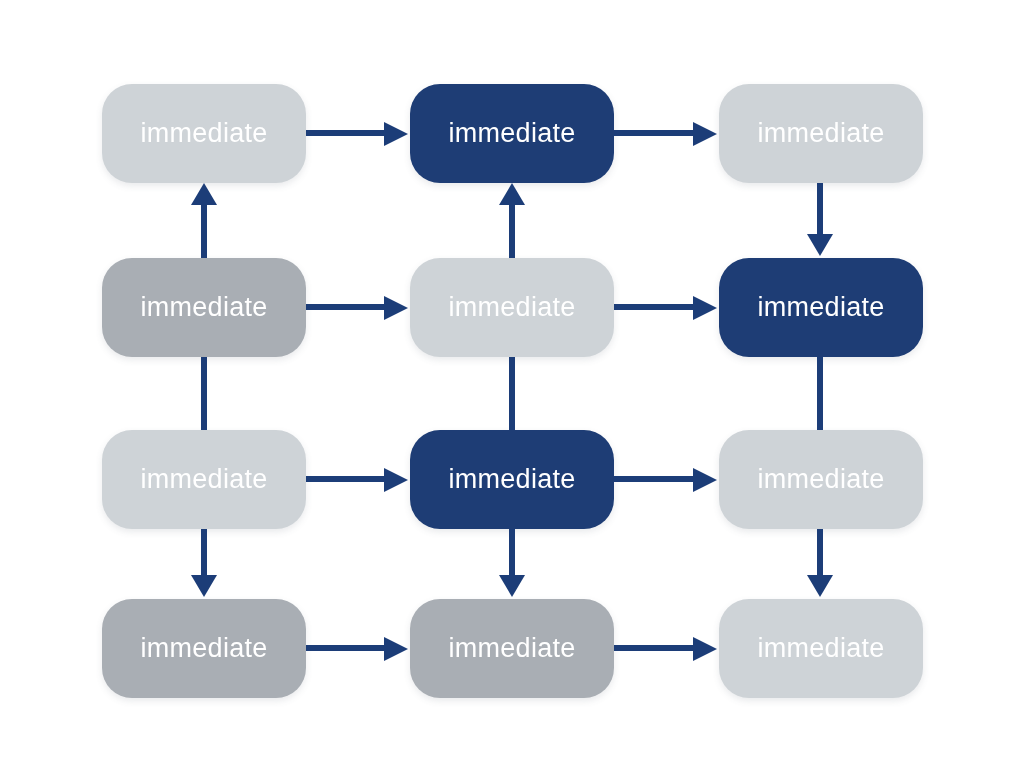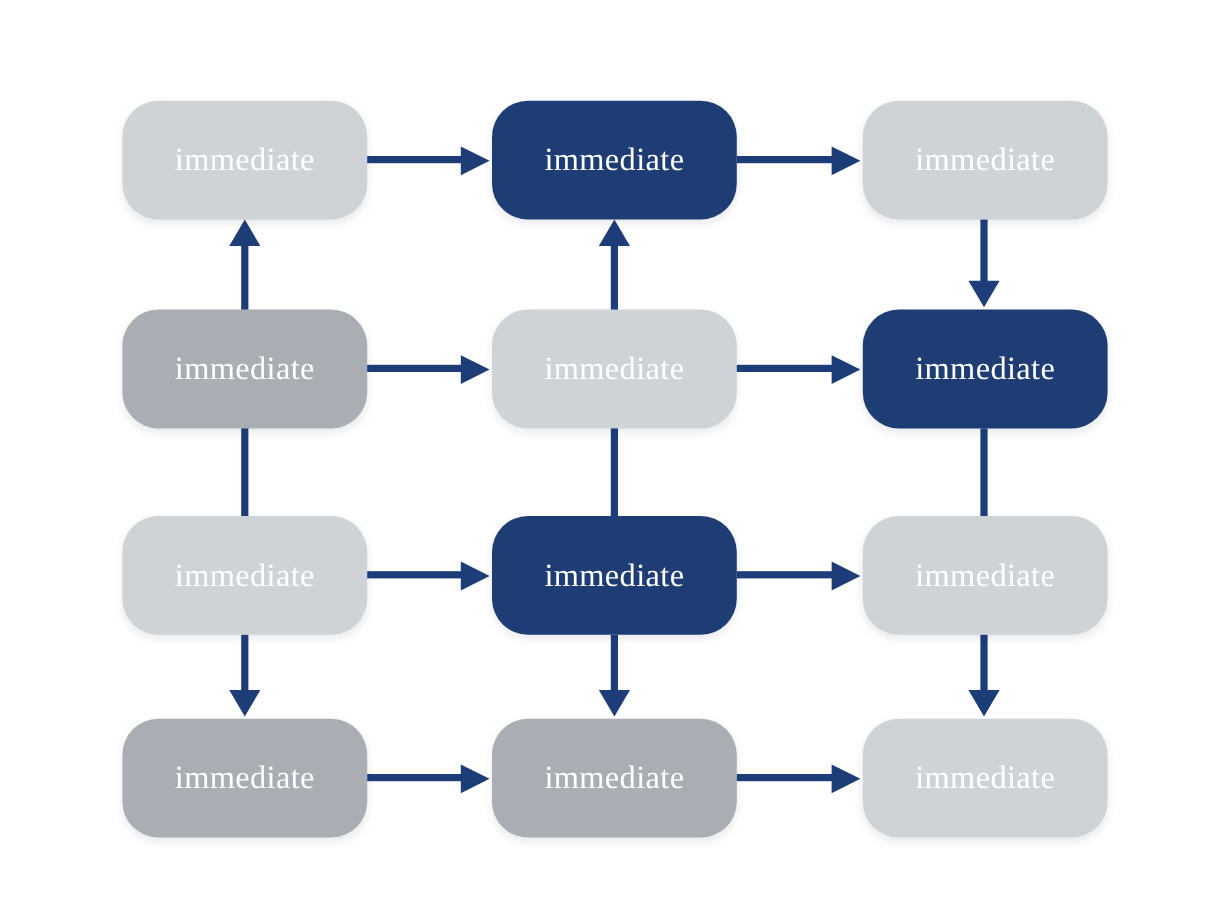--- a/index.html
+++ b/index.html
@@ -1,19 +1,19 @@
 <!DOCTYPE html>
 <html style="--background: #ffffff; --node-dark: #1e3d75; --node-light: #ced3d7; --node-medium: #a9aeb4; --arrow: #1c3d78; --node-text: #ffffff;"><head>
 <meta charset="utf-8">
 <style>
   html,body{margin:0;padding:0;background:#fff;}
   .canvas{
     position:relative;width:1024px;height:768px;
     background:var(--background,#fff);overflow:hidden;
-    font-family:Liberation Serif, serif;
+    font-family:Liberation Sans, sans-serif;
   }
   .node{
     position:absolute;width:204px;height:99px;border-radius:30px;
     display:flex;align-items:center;justify-content:center;
     font-size:27px;font-weight:500;letter-spacing:.3px;
     color:var(--node-text,#fff);
     box-shadow:0 3px 7px rgba(70,80,95,.12);
   }
   .node[data-variant="dark"]{background:var(--node-dark,#1e3d75);}
   .node[data-variant="light"]{background:var(--node-light,#ced3d7);}

